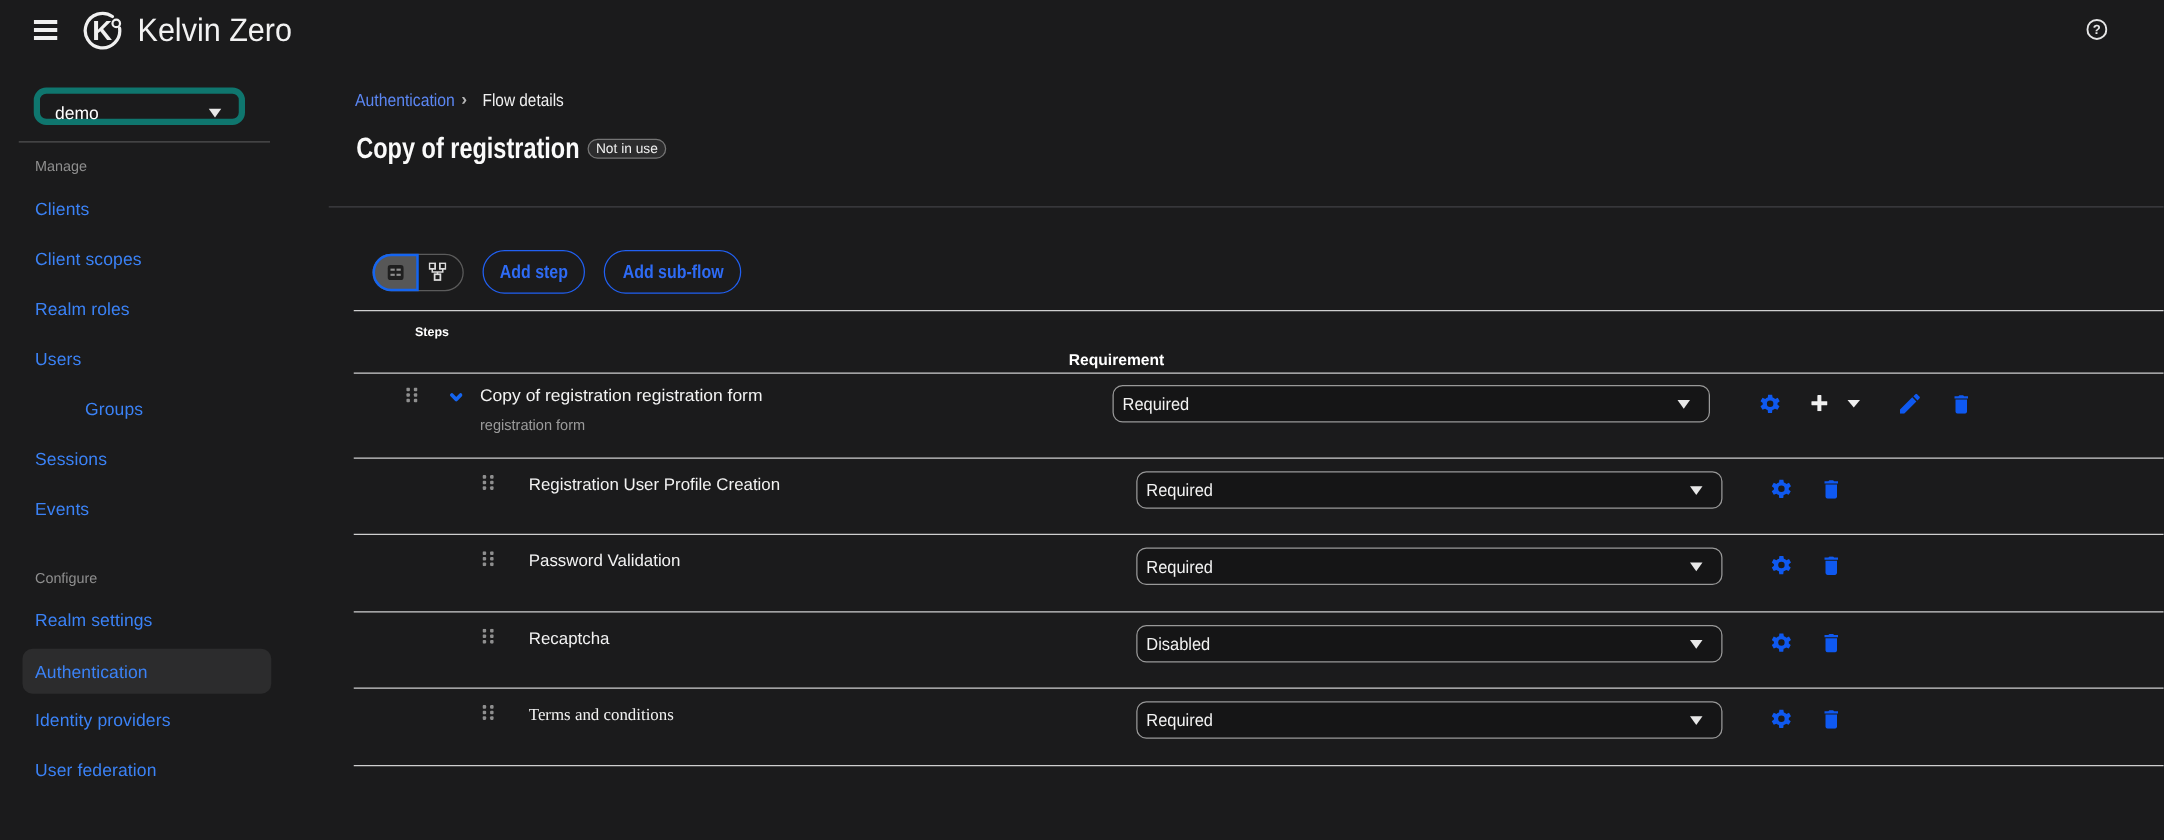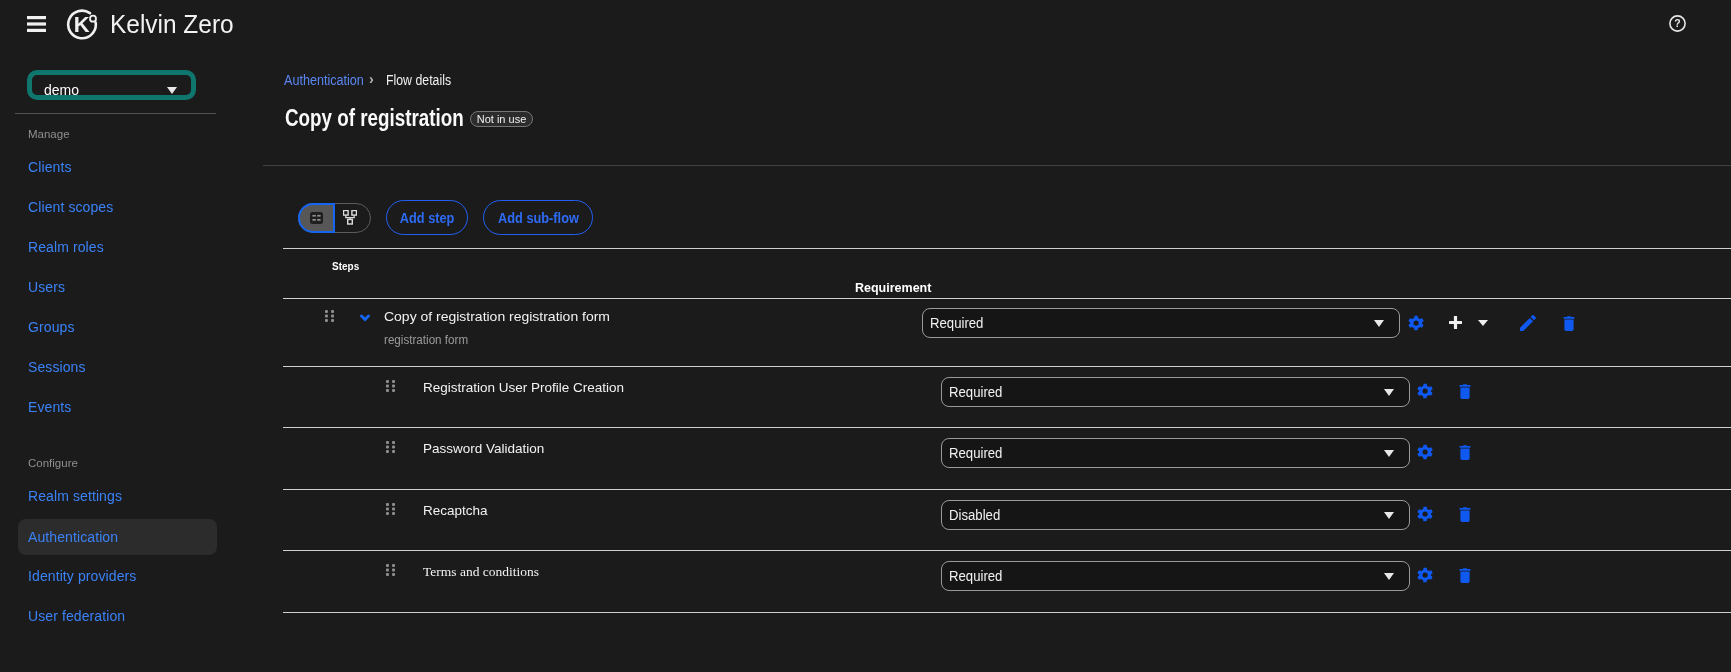--- a/index.html
+++ b/index.html
@@ -4,21 +4,21 @@
 <style>
   * { margin:0; padding:0; box-sizing:border-box; }
   html,body { width:1731px; height:672px; background:#1b1b1c; overflow:hidden; }
   body { font-family:"Liberation Sans", sans-serif; position:relative; color:#eee; }
   .abs { position:absolute; }
   .sx { display:inline-block; white-space:nowrap; transform-origin:0 50%; }
   .hline { position:absolute; height:1px; background:#cfcfcf; }
   .nav-item { position:absolute; left:28px; font-size:14px; color:#3b82f6; letter-spacing:0.1px; }
   .nav-label { position:absolute; left:28px; font-size:11.5px; color:#8f8f8f; }
   .row-title { position:absolute; font-size:13.5px; color:#f2f2f2; white-space:nowrap; transform-origin:0 50%; transform:scaleX(1); }
-  .sel { position:absolute; height:30px; background:#151516; border:1px solid #999; border-radius:8px; color:#f2f2f2; font-size:14px; display:flex; align-items:center; padding-left:7px;margin-left:32px; }
+  .sel { position:absolute; height:30px; background:#151516; border:1px solid #999; border-radius:8px; color:#f2f2f2; font-size:14px; display:flex; align-items:center; padding-left:7px; }
   .sel .txt { display:inline-block; transform-origin:0 50%; transform:scaleX(0.94); }
   .sel .caret { position:absolute; right:15px; top:50%; margin-top:-3.5px; width:0; height:0; border-left:5px solid transparent; border-right:5px solid transparent; border-top:7px solid #e8e8e8; }
   .btn { position:absolute; height:35px; border:1.5px solid #2160f2; border-radius:18px; color:#2e6bf5; font-size:15px; font-weight:bold; display:flex; align-items:center; justify-content:center; background:transparent; }
   .btn span { display:inline-block; transform:scaleX(0.85); }
 </style>
 </head>
 <body>
 
 <svg class="abs" style="left:27px; top:14px;" width="19" height="20" viewBox="0 0 19 20">
   <rect x="0" y="2" width="19" height="3.2" fill="#f0f0f0"></rect>
@@ -40,21 +40,21 @@
   <div style="position:absolute; left:12px; top:6.5px; font-size:14px; color:#fff;">demo</div>
   <div style="position:absolute; right:14px; top:11.5px; width:0; height:0; border-left:5.5px solid transparent; border-right:5.5px solid transparent; border-top:7.5px solid #e8e8e8;"></div>
 </div>
 <div class="abs" style="left:15px; top:113px; width:201px; height:1px; background:#525252;"></div>
 
 <div class="nav-label" style="top:128px;">Manage</div>
 <div class="nav-item" style="top:159px;">Clients</div>
 <div class="nav-item" style="top:199px;text-align:right;">Client scopes</div>
 <div class="nav-item" style="top:239px;">Realm roles</div>
 <div class="nav-item" style="top:279px;">Users</div>
-<div class="nav-item" style="top:319px;">Groups</div>
+<div class="nav-item" style="top:319px;margin-left:40px;">Groups</div>
 <div class="nav-item" style="top:359px;">Sessions</div>
 <div class="nav-item" style="top:399px;">Events</div>
 <div class="nav-label" style="top:457px;">Configure</div>
 <div class="nav-item" style="top:488px;">Realm settings</div>
 <div class="abs" style="left:18px; top:519px; width:199px; height:36px; background:#2c2c2d; border-radius:8px;"></div>
 <div class="nav-item" style="top:529px;">Authentication</div>
 <div class="nav-item" style="top:568px;">Identity providers</div>
 <div class="nav-item" style="top:608px;">User federation</div>
 
 <div class="abs" style="left:284px; top:71.5px; font-size:14px; color:#5b86f2;"><span class="sx" style="transform:scaleX(0.9);">Authentication</span></div>

